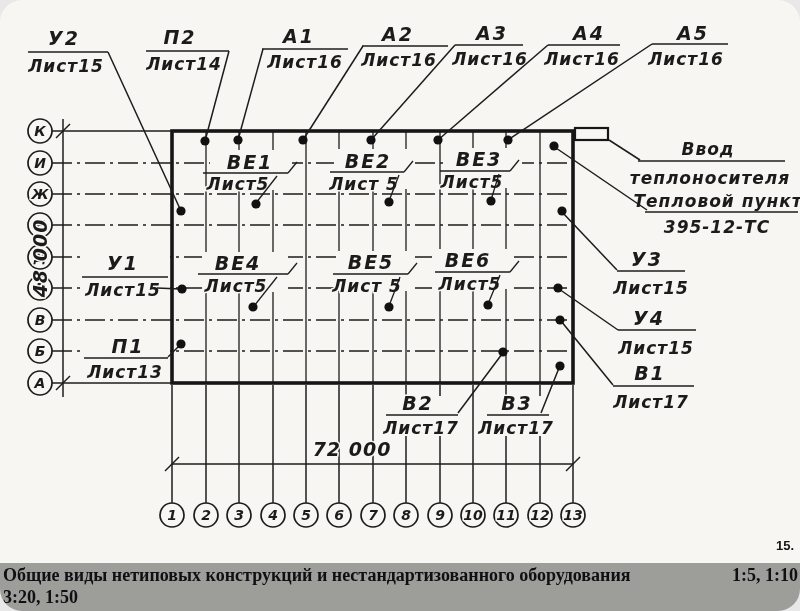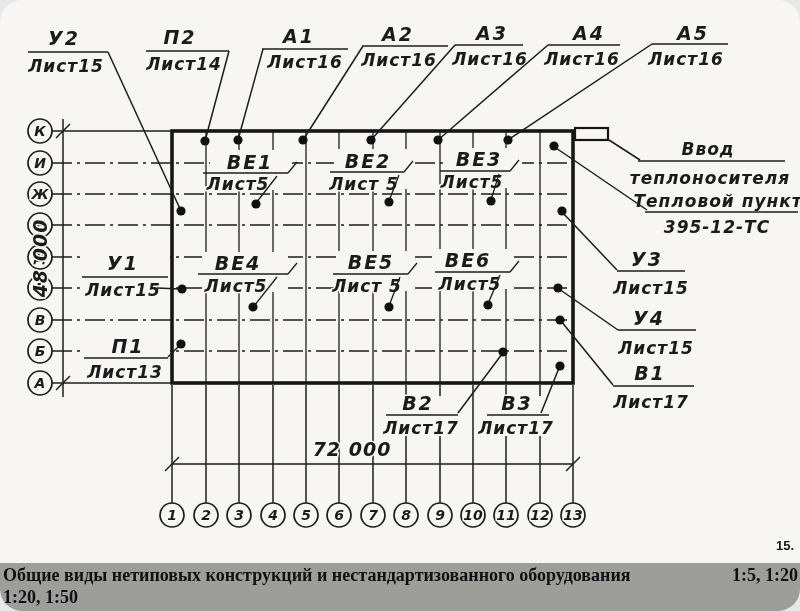--- a/index.html
+++ b/index.html
@@ -364,19 +364,19 @@
     <text class="tdim" transform="translate(47 258) rotate(-90)" text-anchor="middle">48 000</text>
     <text class="tdim" x="352" y="456" text-anchor="middle">72 000</text>
   </g>
 </svg>
 
 <div class="pagenum">15.</div>
 
 <div class="footer">
   <div class="row1">
     <span>Общие виды нетиповых конструкций и нестандартизованного оборудования</span>
-    <span>1:5, 1:20</span>
+    <span>1:5, 1:10</span>
   </div>
   <div class="row2">
-    <span>1:20, 1:50</span>
+    <span>3:20, 1:50</span>
   </div>
 </div>
 </div>
 
 </body></html>

